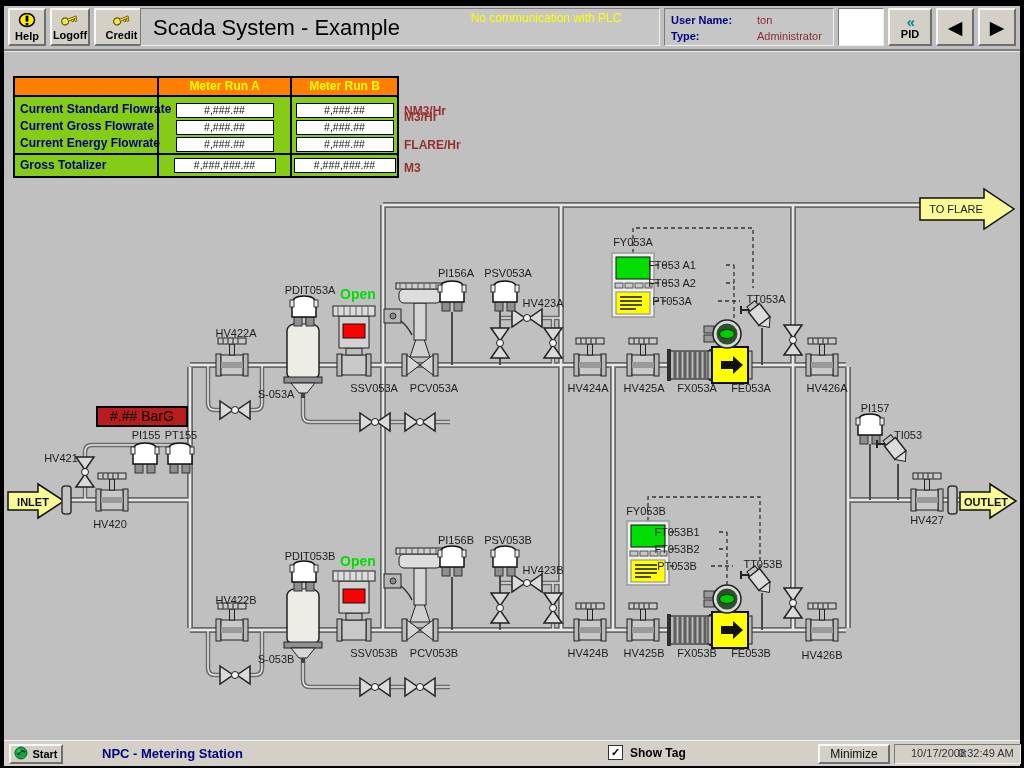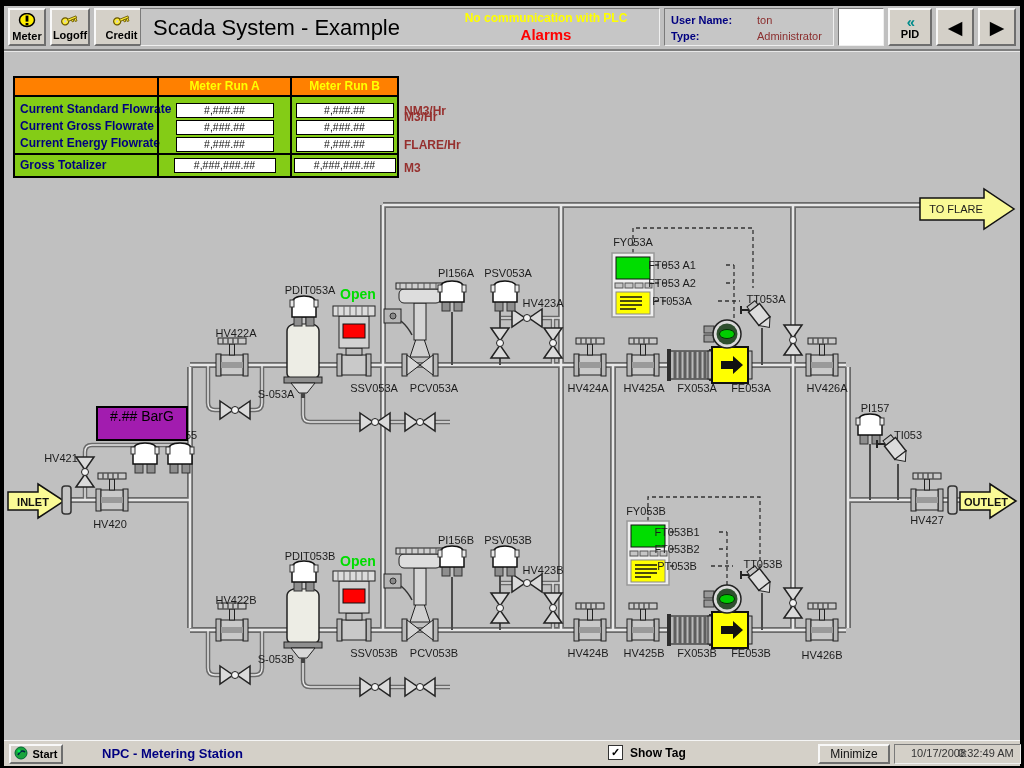--- a/index.html
+++ b/index.html
@@ -8,21 +8,21 @@
   .frame{position:absolute;background:#000;}
   .raised{background:#D4D0C8;border-top:2px solid #F8F8F8;border-left:2px solid #F8F8F8;
           border-right:2px solid #6E6E6E;border-bottom:2px solid #6E6E6E;box-sizing:border-box;}
   .sunkenthin{border:1px solid #7A7A7A;border-right-color:#EFEFEF;border-bottom-color:#EFEFEF;box-sizing:border-box;}
   
   .tbtn{position:absolute;top:8px;height:38px;display:flex;flex-direction:column;align-items:center;
         justify-content:center;font-size:11px;font-weight:bold;color:#000;cursor:default;}
   .titlepanel{position:absolute;left:140px;top:8px;width:520px;height:38px;background:#C6C6C6;}
   .titletext{position:absolute;left:12px;top:6px;font-size:22px;color:#000;}
   .alarmblock{position:absolute;right:8px;top:2px;width:210px;text-align:center;}
-  .alarm1{font-size:12px;font-weight:bold;color:#FFFF00;line-height:15px;}
+  .alarm1{font-size:12px;font-weight:normal;color:#FFFF00;line-height:15px;}
   .alarm2{font-size:15px;font-weight:bold;color:#FF0000;line-height:18px;}
   .userpanel{position:absolute;left:664px;top:8px;width:170px;height:38px;background:#C6C6C6;
              font-size:11px;padding:3px 0 0 6px;}
   .urow{display:flex;line-height:16px;}
   .ulab{width:86px;color:#000080;font-weight:bold;}
   .uval{color:#8B2E2E;}
   .whitebox{position:absolute;left:838px;top:8px;width:46px;height:38px;background:#fff;}
   .pidchev{color:#008B8B;font-size:15px;font-weight:bold;letter-spacing:-2px;line-height:13px;}
   .navglyph{font-family:"DejaVu Sans",sans-serif;font-size:19px;line-height:30px;}
   .divider{position:absolute;left:4px;right:4px;top:49px;height:0;border-top:2px solid #7E7E7E;border-bottom:1px solid #E8E8E8;}
@@ -49,21 +49,21 @@
   .pi{fill:none;stroke:#E8E8E8;stroke-width:2.5;}
   .so{fill:none;stroke:#6A6A6A;stroke-width:4.5;}
   .si{fill:none;stroke:#E8E8E8;stroke-width:1.5;}
   .stub{fill:none;stroke:#4A4A4A;stroke-width:2;}
   .dash{fill:none;stroke:#333;stroke-width:1.3;stroke-dasharray:4 3;}
   .arrowy{fill:#FAFA96;stroke:#111;stroke-width:1.5;}
   .met{fill:#B9B9B9;stroke:#222;}
   text.dlbl{font-family:"Liberation Sans",sans-serif;font-size:11px;fill:#1C1C1C;text-anchor:middle;}
   text.dlbl.open{font-size:14px;font-weight:bold;fill:#00DD00;}
   text.dlbl.arr{font-weight:bold;fill:#111;}
-  .barg{position:absolute;left:96px;top:406px;width:92px;height:35px;background:#a21caf;border:2px solid #000;
+  .barg{position:absolute;left:96px;top:406px;width:92px;height:21px;background:#b91c1c;border:2px solid #000;
         box-sizing:border-box;font-size:14px;text-align:center;line-height:17px;color:#000;}
   
   .taskbar{position:absolute;left:4px;right:4px;top:740px;height:25px;background:#D4D0C8;border-top:1px solid #F5F5F5;}
   .startbtn{position:absolute;left:5px;top:3px;width:54px;height:20px;display:flex;align-items:center;
             justify-content:center;gap:4px;font-size:11px;font-weight:bold;}
   .npc{position:absolute;left:62px;top:5px;font-size:13px;font-weight:bold;color:#000080;padding-left:36px;}
   .showtag{position:absolute;left:604px;top:4px;display:flex;align-items:center;gap:7px;}
   .cb{width:13px;height:13px;background:#fff;border:1px solid #333;font-size:11px;font-weight:bold;
       line-height:12px;text-align:center;color:#000;}
   .stlabel{font-size:12px;font-weight:bold;color:#000;}
@@ -83,21 +83,21 @@
   <div class="frame" style="left:0;top:764px;width:1024px;height:4px;"></div>
 
   <div class="tbtn raised" style="left:8px;width:38px;">
     <span>
       <svg width="18" height="15" viewBox="0 0 18 15">
           <ellipse cx="9" cy="7" rx="7.5" ry="6.5" fill="#FFEE00" stroke="#000" stroke-width="1.5"></ellipse>
           <rect x="7.6" y="2.6" width="2.8" height="6" fill="#000"></rect>
           <rect x="7.6" y="10" width="2.8" height="2.4" fill="#000"></rect>
         </svg>
     </span>
-    <span>Meter</span>
+    <span>Help</span>
   </div>
   <div class="tbtn raised" style="left:50px;width:40px;">
     <span>
       <svg width="20" height="14" viewBox="0 0 20 14">
           <g transform="rotate(-22 10 7)">
             <circle cx="5" cy="6.5" r="3.5" fill="#FFEE33" stroke="#6B5900" stroke-width="1.3"></circle>
             <circle cx="5" cy="6.5" r="1.3" fill="#D4D0C8"></circle>
             <rect x="8" y="5.4" width="9" height="2.2" fill="#FFEE33" stroke="#6B5900" stroke-width="0.8"></rect>
             <rect x="14.4" y="7.4" width="1.8" height="3" fill="#FFEE33" stroke="#6B5900" stroke-width="0.8"></rect>
             <rect x="11.4" y="7.4" width="1.8" height="2.2" fill="#FFEE33" stroke="#6B5900" stroke-width="0.8"></rect>
@@ -118,21 +118,20 @@
           </g>
         </svg>
     </span>
     <span>Credit</span>
   </div>
 
   <div class="titlepanel sunkenthin">
     <div class="titletext">Scada System - Example</div>
     <div class="alarmblock">
       <div class="alarm1">No communication with PLC</div>
-      <div class="alarm2">Alarms</div>
     </div>
   </div>
 
   <div class="userpanel sunkenthin">
     <div class="urow">
       <span class="ulab">User Name:</span>
       <span class="uval">ton</span>
     </div>
     <div class="urow">
       <span class="ulab">Type:</span>

